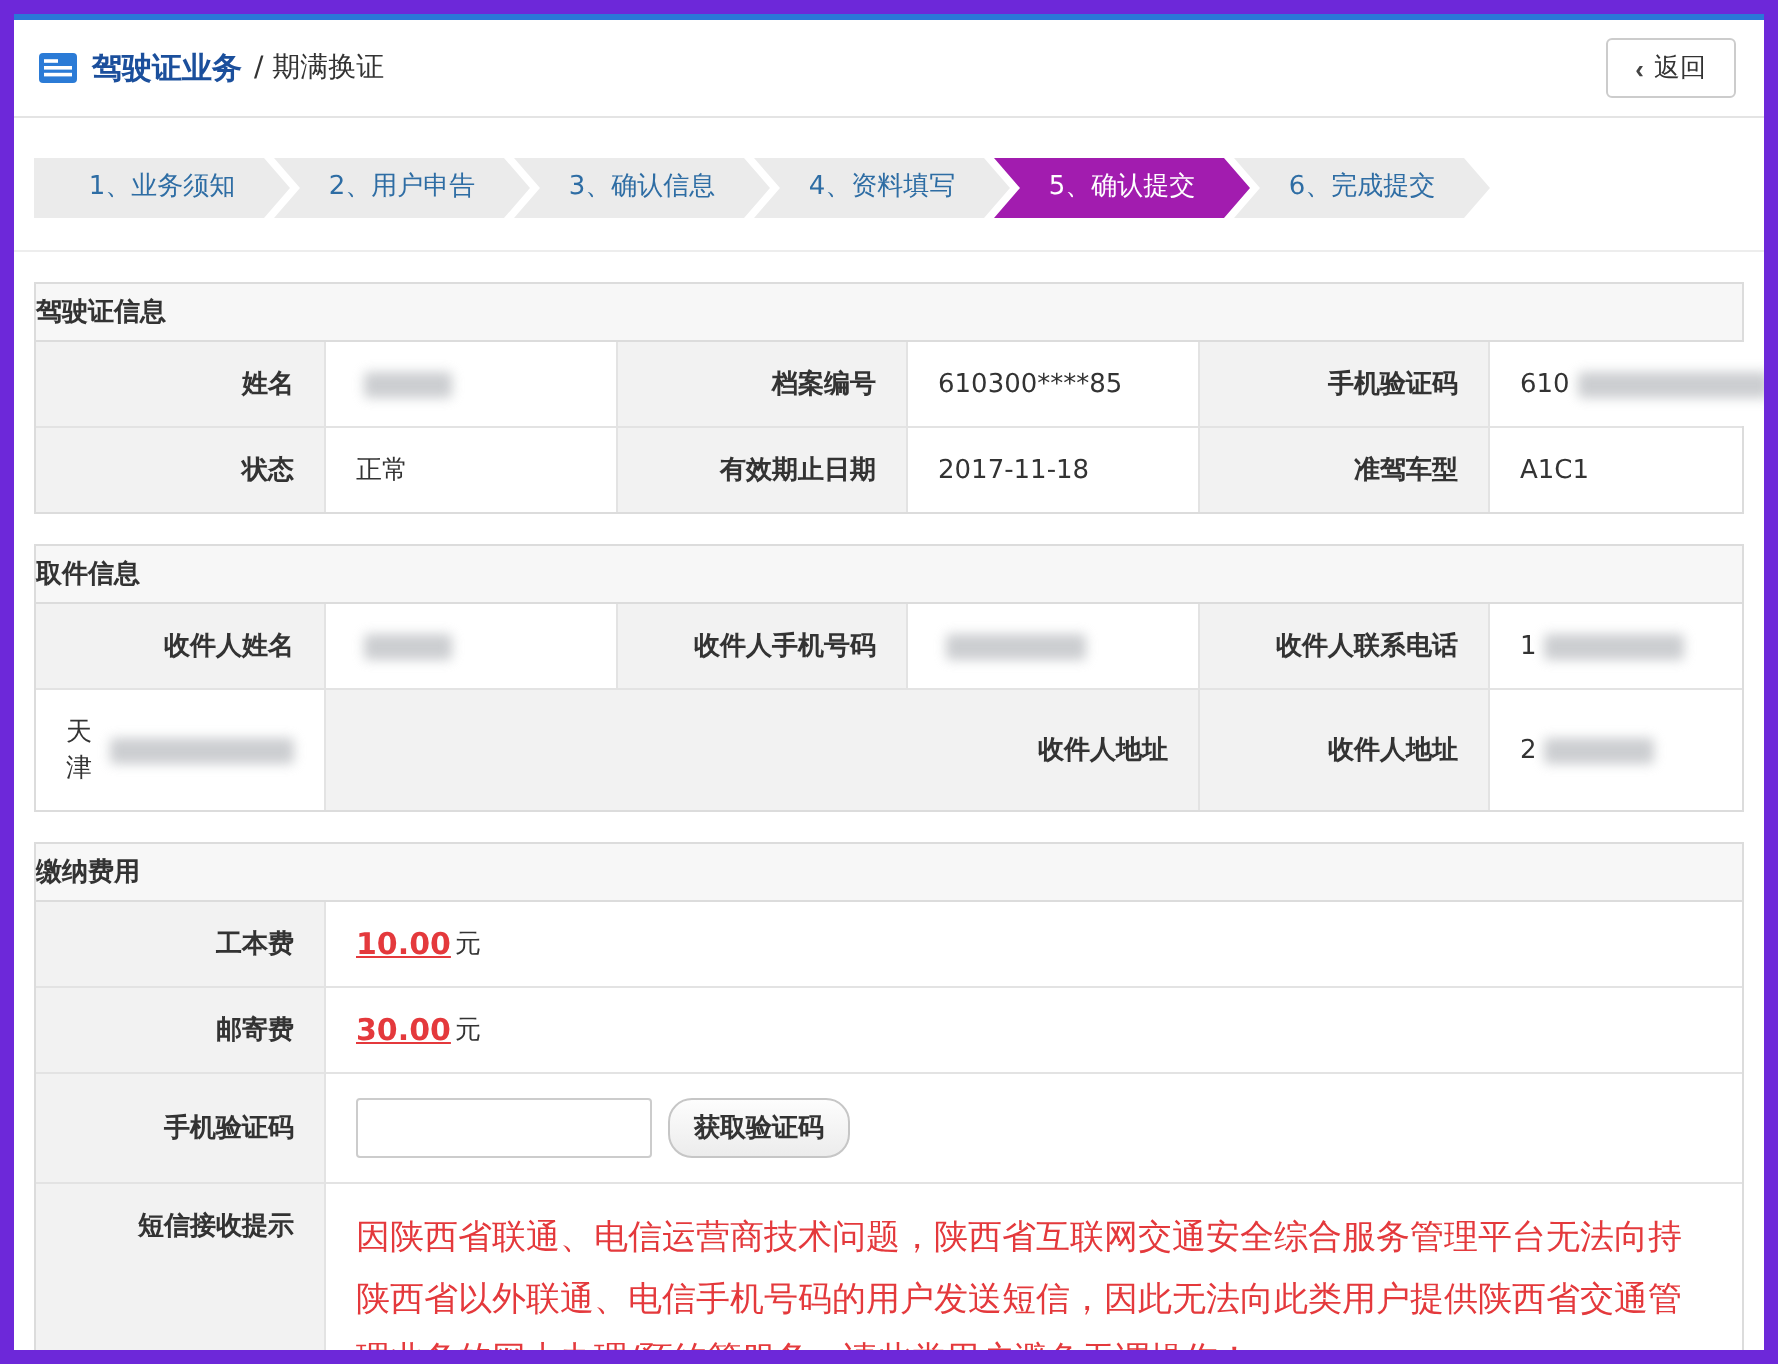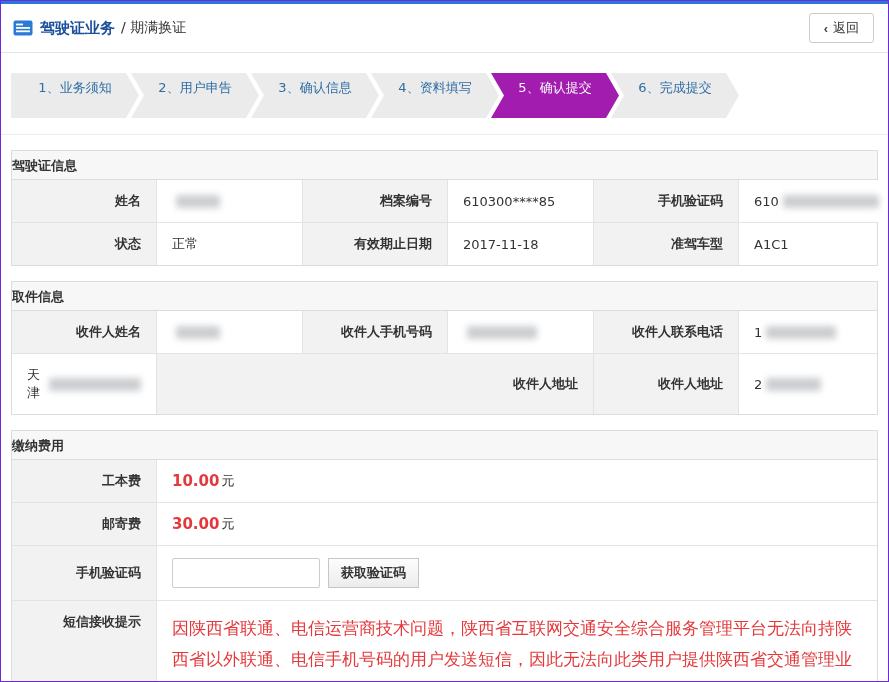--- a/index.html
+++ b/index.html
@@ -4,21 +4,21 @@
 <style>
   * { box-sizing: border-box; margin: 0; padding: 0; }
   body {
     font-family: "DejaVu Sans", "Liberation Sans", sans-serif;
     background: #fff;
     width: 889px;
   }
   .page {
     width: 889px;
     height: 682px;
-    border: 1px solid #6d28d9;
+    border: 7px solid #6d28d9;
     background: #fff;
     overflow: hidden;
     position: relative;
   }
   .topline { height: 3px; background: #2a77d8; }
 
   
   .header {
     height: 49px;
     display: flex;
@@ -45,21 +45,21 @@
   .back-btn .chev { font-weight: bold; font-size: 13px; color: #444; }
 
   
   .steps {
     display: flex;
     padding: 20px 10px 16px 10px;
     border-bottom: 1px solid #ededed;
   }
   .step {
     width: 128px;
-    height: 45px;
+    height: 30px;
     line-height: 30px;
     text-align: center;
     font-size: 13px;
     color: #2e6da4;
     background: #ebebeb;
     clip-path: polygon(0 0, calc(100% - 13px) 0, 100% 50%, calc(100% - 13px) 100%, 0 100%, 13px 50%);
     margin-left: -8px;
     white-space: nowrap;
   }
   .step:first-child {
@@ -113,37 +113,37 @@
     background: #b6b9bd;
     filter: blur(3px);
     opacity: .7;
     vertical-align: middle;
     margin-left: 4px;
   }
   .w44 { width: 44px; } .w70 { width: 70px; }
   .w96 { width: 96px; } .w130 { width: 130px; } .w55 { width: 55px; }
 
   
-  .fee-num { color: #e4393c; font-size: 15px; font-weight: bold; margin-right: 2px; }
+  .fee-num { color: #e4393c; font-size: 15px; font-weight: bold; margin-right: 2px; text-decoration: underline; }
   .fee-cur { color: #333; font-size: 13px; }
   .code-input {
     width: 148px;
     height: 30px;
     border: 1px solid #ccc;
     border-radius: 2px;
     padding: 0 8px;
     font-size: 13px;
   }
   .code-btn {
     margin-left: 8px;
     height: 30px;
     padding: 0 12px;
     background: linear-gradient(#fdfdfd, #ececec);
     border: 1px solid #c6c6c6;
-    border-radius: 0;
+    border-radius: 12px;
     font-size: 13px;
     font-weight: bold;
     color: #333;
     cursor: pointer;
   }
   .notice {
     color: #e4393c;
     font-size: 17px;
     line-height: 1.8;
     display: block;

